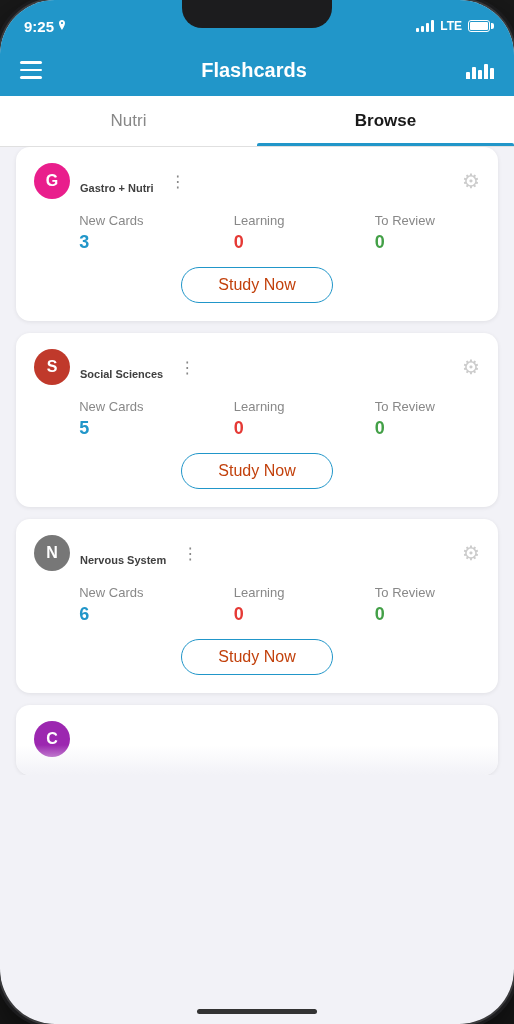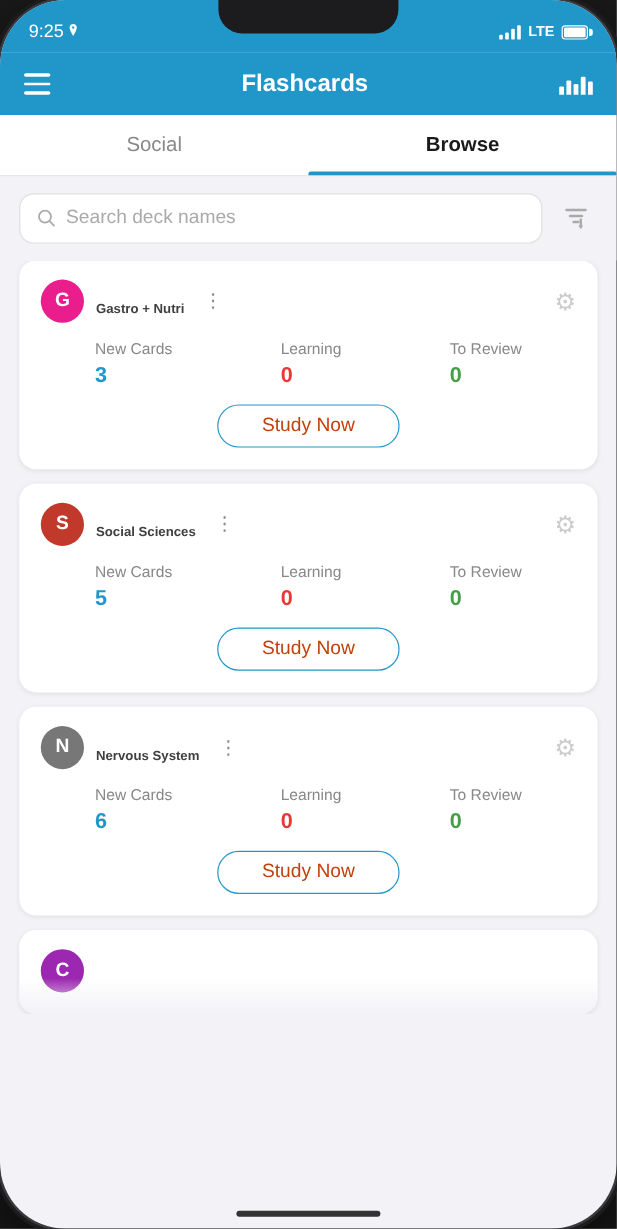--- a/index.html
+++ b/index.html
@@ -54,29 +54,29 @@
       display: flex;
       align-items: center;
       justify-content: space-between;
       padding: 0 24px;
       padding-top: 8px;
     }
 
     .status-time {
       color: white;
       font-size: 15px;
-      font-weight: 400;
+      font-weight: 700;
       display: flex;
       align-items: center;
       gap: 1px;
     }
 
     .status-icons {
       display: flex;
-      align-items: flex-end;
+      align-items: center;
       gap: 6px;
     }
 
     .signal-bars {
       display: flex;
       align-items: flex-end;
       gap: 2px;
       height: 12px;
     }
 
@@ -413,45 +413,27 @@
         <div class="chart-bar" style="height:7px"></div>
         <div class="chart-bar" style="height:12px"></div>
         <div class="chart-bar" style="height:9px"></div>
         <div class="chart-bar" style="height:15px"></div>
         <div class="chart-bar" style="height:11px"></div>
       </div>
     </div>
 
     <div class="tabs-container">
       <div class="tab tab-browse">
-        <span>Social</span>
+        <span>Nutri</span>
       </div>
       <div class="tab tab-study">
         <span>Browse</span>
       </div>
     </div>
 
-    <div class="search-container">
-      <div class="search-bar">
-        <svg width="16" height="16" viewBox="0 0 16 16">
-          <circle cx="6.5" cy="6.5" r="5" stroke="#aaa" stroke-width="1.5" fill="none"></circle>
-          <line x1="10.5" y1="10.5" x2="14" y2="14" stroke="#aaa" stroke-width="1.5" stroke-linecap="round"></line>
-        </svg>
-        <span class="search-placeholder">Search deck names</span>
-      </div>
-      <div class="filter-icon">
-        <svg width="22" height="22" viewBox="0 0 22 22">
-          <rect x="2" y="3" width="18" height="2" rx="1" fill="#aaa"></rect>
-          <rect x="5" y="8" width="12" height="2" rx="1" fill="#aaa"></rect>
-          <rect x="8" y="13" width="6" height="2" rx="1" fill="#aaa"></rect>
-          <rect x="14" y="11" width="2" height="7" rx="1" fill="#aaa"></rect>
-          <polygon points="13,17 15,20 17,17" fill="#aaa"></polygon>
-        </svg>
-      </div>
-    </div>
 
     <div class="decks-list">
 
       <div class="deck-card">
         <div class="deck-header">
           <div class="deck-title-row">
             <div class="deck-avatar" style="background-color:#e91e8c;">
               <span>G</span>
             </div>
             <span class="deck-name">Gastro + Nutri</span>

